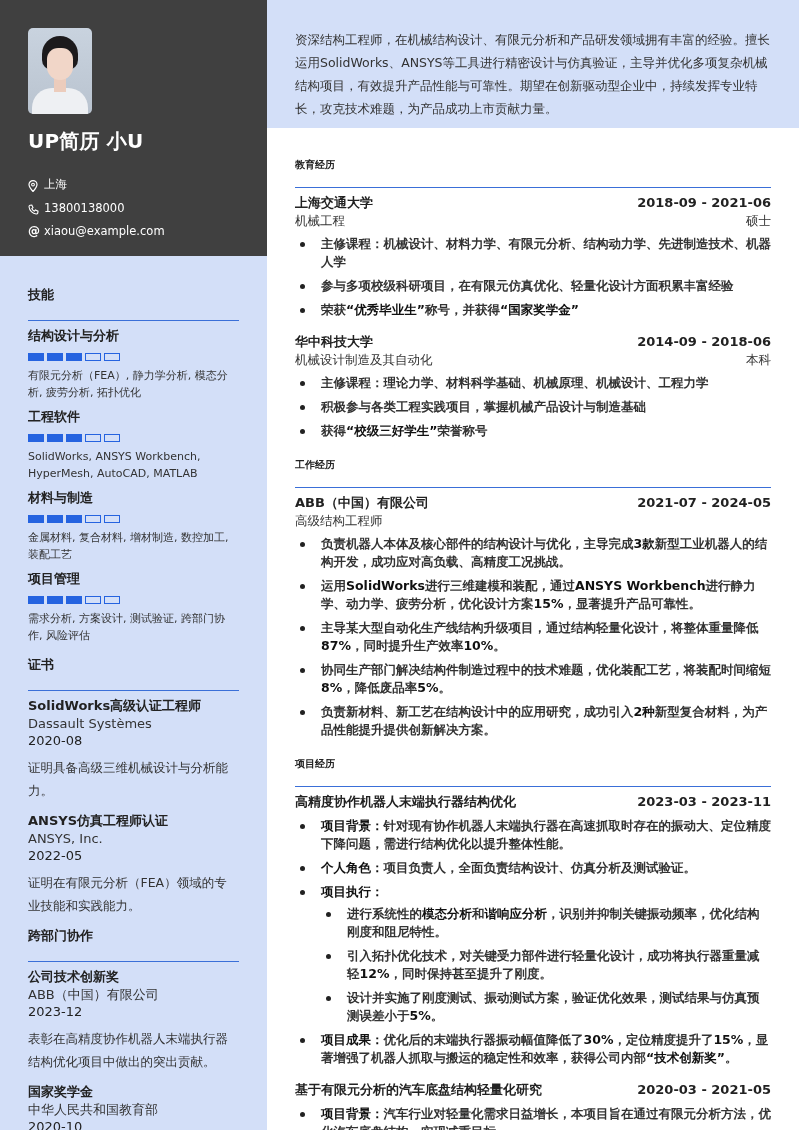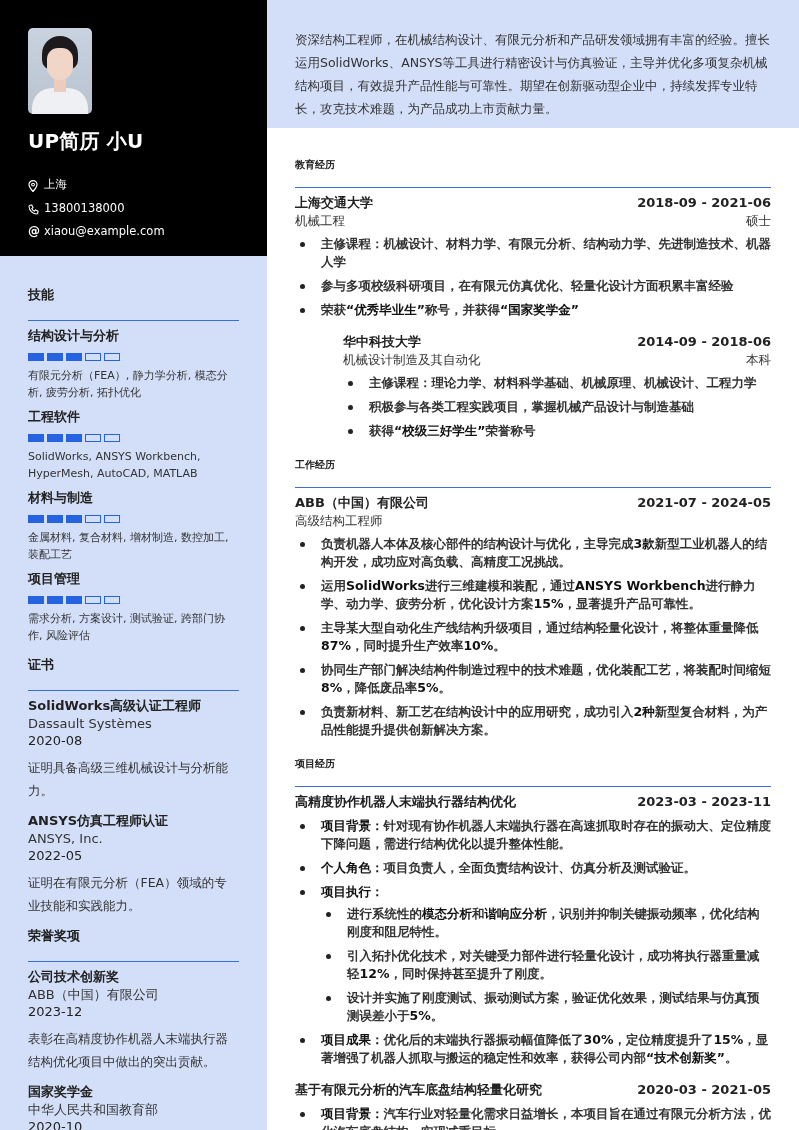--- a/index.html
+++ b/index.html
@@ -1,19 +1,19 @@
 <!DOCTYPE html>
 <html><head>
 <meta charset="utf-8">
 <style>
   * { box-sizing: border-box; margin: 0; padding: 0; }
   html, body { width: 799px; height: 1130px; overflow: hidden; }
   body { font-family: "DejaVu Sans", "Liberation Sans", sans-serif; color: #222; background: #fff; position: relative; font-size: 12px; }
   .sidebar { position: absolute; left: 0; top: 0; width: 267px; height: 1130px; background: #d3dff8; }
-  .sidebar-head { background: #000000; height: 256px; padding: 28px 28px 0 28px; color: #fff; }
+  .sidebar-head { background: #404040; height: 256px; padding: 28px 28px 0 28px; color: #fff; }
   .photo { width: 64px; height: 86px; border-radius: 5px; background: linear-gradient(180deg,#c9d3df 0%,#b9c3cf 100%); position: relative; overflow: hidden; }
   .photo .hair { position: absolute; left: 14px; top: 8px; width: 36px; height: 34px; background: #1c1a1c; border-radius: 18px 18px 10px 10px; }
   .photo .face { position: absolute; left: 19px; top: 20px; width: 26px; height: 32px; background: #f1d6c8; border-radius: 12px 12px 14px 14px; }
   .photo .body { position: absolute; left: 4px; top: 60px; width: 56px; height: 30px; background: #eef0f3; border-radius: 20px 20px 0 0; }
   .photo .neck { position: absolute; left: 26px; top: 50px; width: 12px; height: 14px; background: #ecccbc; }
   .name { font-size: 20px; font-weight: bold; margin-top: 14px; letter-spacing: 0.2px; }
   .contact { margin-top: 14px; }
   .contact-row { display: flex; align-items: flex-end; font-size: 11.5px; height: 23px; }
   .contact-row .ic { width: 16px; display: inline-flex; align-items: center; justify-content: flex-start; }
   .sidebar-body { padding: 30px 28px 0 28px; }
@@ -141,21 +141,21 @@
       </div>
       <div>
         <div class="cert-name">ANSYS仿真工程师认证</div>
         <div class="cert-org">ANSYS, Inc.</div>
         <div class="cert-date">2022-05</div>
         <div class="cert-desc">证明在有限元分析（FEA）领域的专业技能和实践能力。</div>
       </div>
     </div>
 
     <div style="margin-top:6px;">
-      <div class="s-title">荣誉奖项</div>
+      <div class="s-title">跨部门协作</div>
       <div>
         <div class="cert-name">公司技术创新奖</div>
         <div class="cert-org">ABB（中国）有限公司</div>
         <div class="cert-date">2023-12</div>
         <div class="cert-desc">表彰在高精度协作机器人末端执行器结构优化项目中做出的突出贡献。</div>
       </div>
       <div>
         <div class="cert-name">国家奖学金</div>
         <div class="cert-org">中华人民共和国教育部</div>
         <div class="cert-date">2020-10</div>
@@ -180,21 +180,21 @@
         <div class="row-between">
           <span class="entry-sub">机械工程</span>
           <span class="entry-sub">硕士</span>
         </div>
         <ul class="bul">
             <li>主修课程：机械设计、材料力学、有限元分析、结构动力学、先进制造技术、机器人学</li>
             <li>参与多项校级科研项目，在有限元仿真优化、轻量化设计方面积累丰富经验</li>
             <li>荣获<b>“优秀毕业生”</b>称号，并获得<b>“国家奖学金”</b></li>
           </ul>
       </div>
-      <div class="entry" style="margin-top:14px;margin-left:48px;">
+      <div class="entry" style="margin-top:14px;">
         <div class="row-between">
           <span class="entry-title">华中科技大学</span>
           <span class="entry-date">2014-09 - 2018-06</span>
         </div>
         <div class="row-between">
           <span class="entry-sub">机械设计制造及其自动化</span>
           <span class="entry-sub">本科</span>
         </div>
         <ul class="bul">
             <li>主修课程：理论力学、材料科学基础、机械原理、机械设计、工程力学</li>

